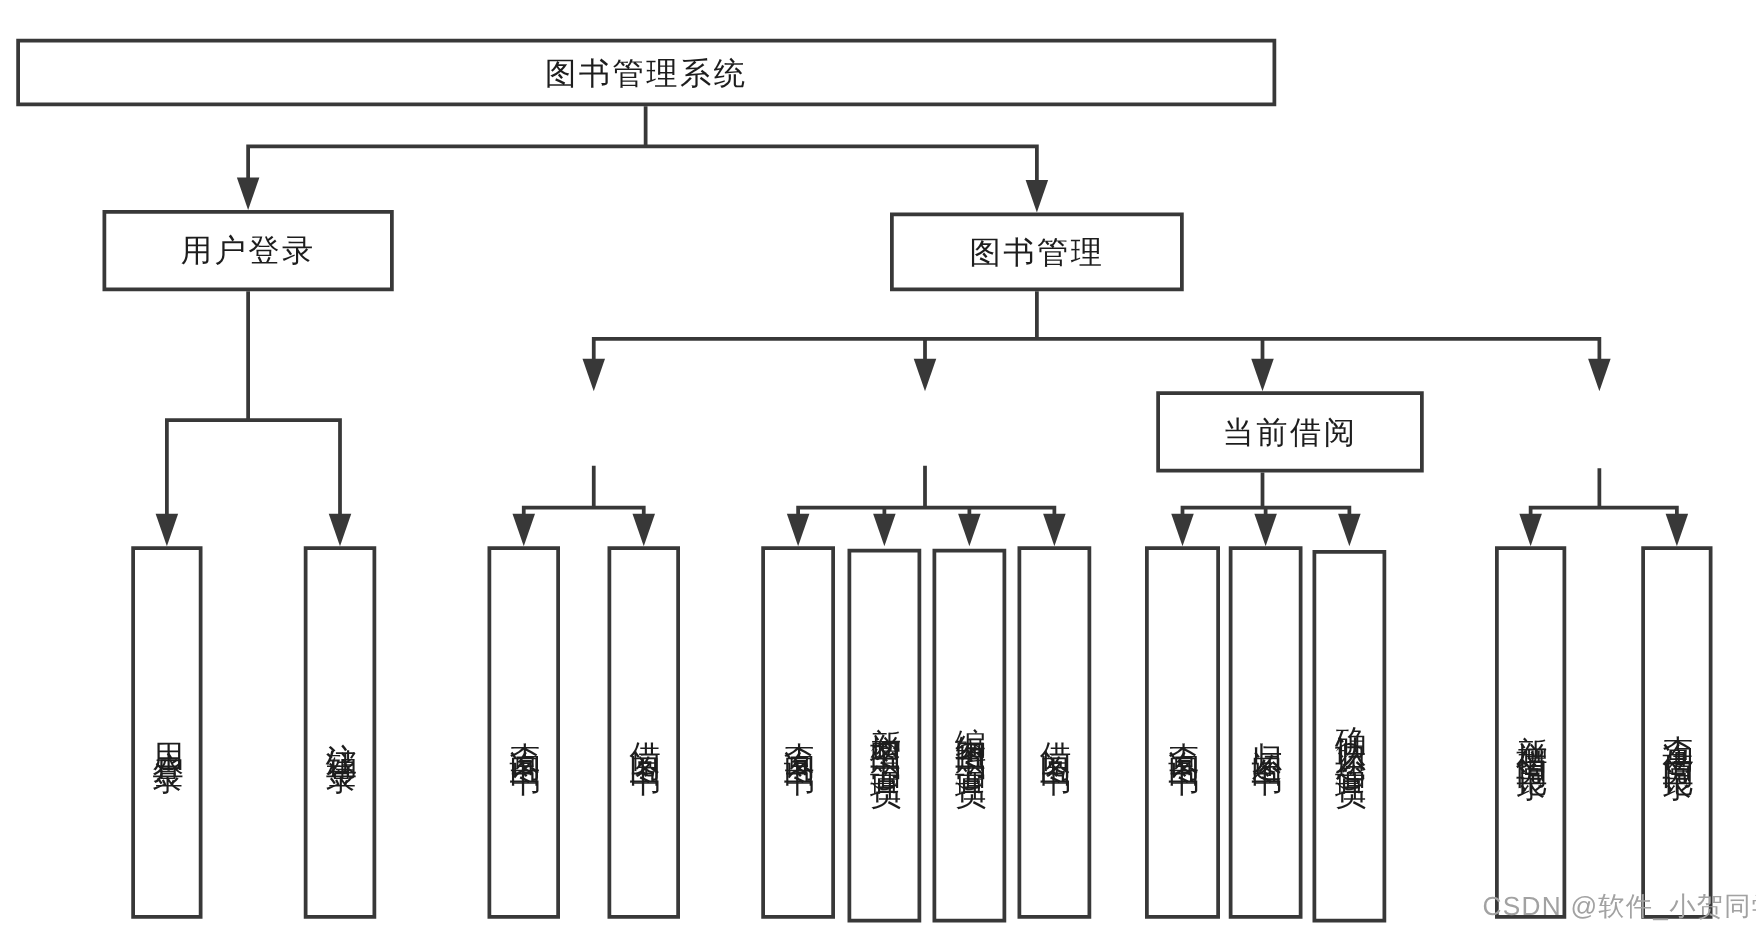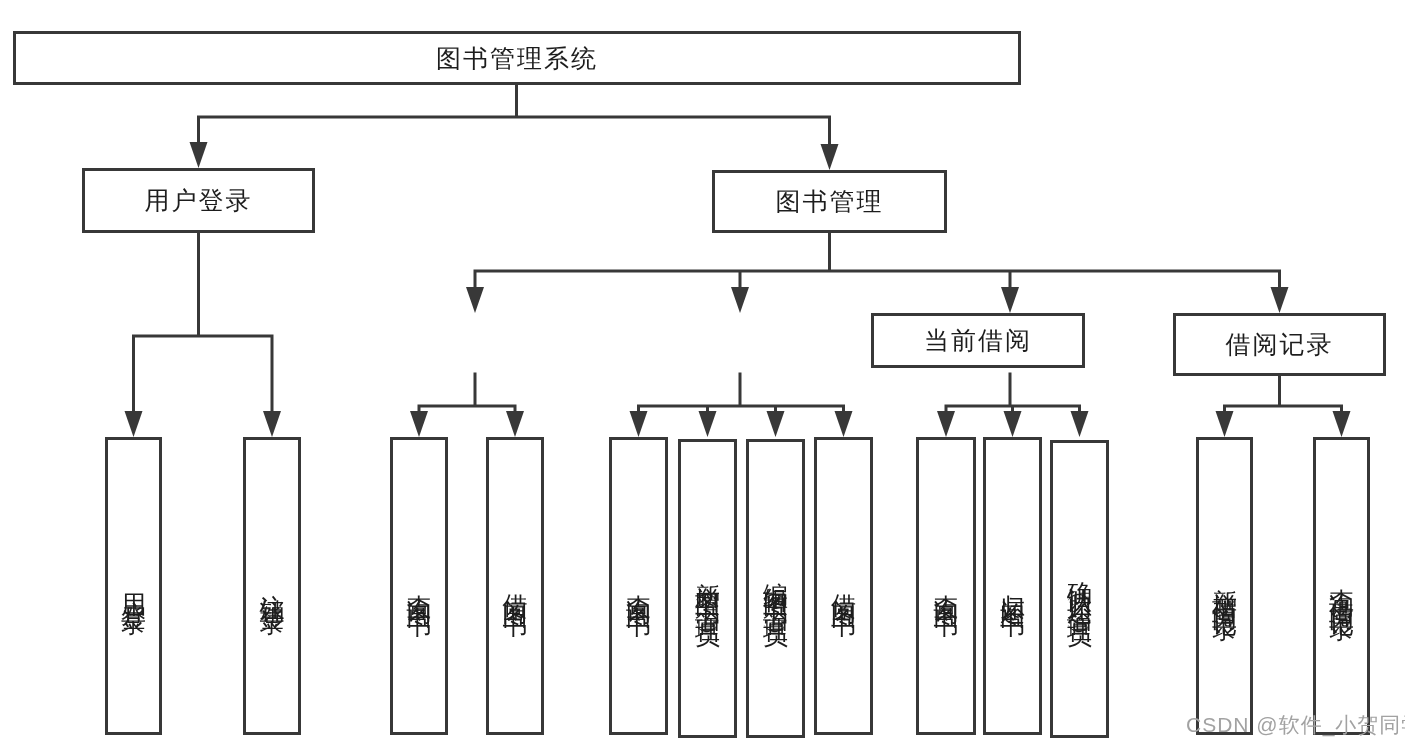--- a/index.html
+++ b/index.html
@@ -86,25 +86,22 @@
     <span>图书管理系统</span>
   </div>
 
   <div class="hbox" style="left:82px;top:168px;width:233px;height:65px">
     <span>用户登录</span>
   </div>
   <div class="hbox" style="left:712px;top:170px;width:235px;height:63px">
     <span>图书管理</span>
   </div>
 
-  <div class="hbox" style="left:871px;top:313px;width:214px;height:55px">
+  <div class="hbox" style="left:925px;top:313px;width:214px;height:65px">
     <span>当前借阅</span>
-  </div>
-  <div class="hbox" style="left:1173px;top:313px;width:213px;height:63px">
-    <span>借阅记录</span>
   </div>
 
   <div class="vbox" style="left:105px;top:437px;width:57px;height:298px">
     <span>用户登录</span>
   </div>
   <div class="vbox" style="left:243px;top:437px;width:58px;height:298px">
     <span>注销登录</span>
   </div>
 
   <div class="vbox" style="left:390px;top:437px;width:58px;height:298px">

